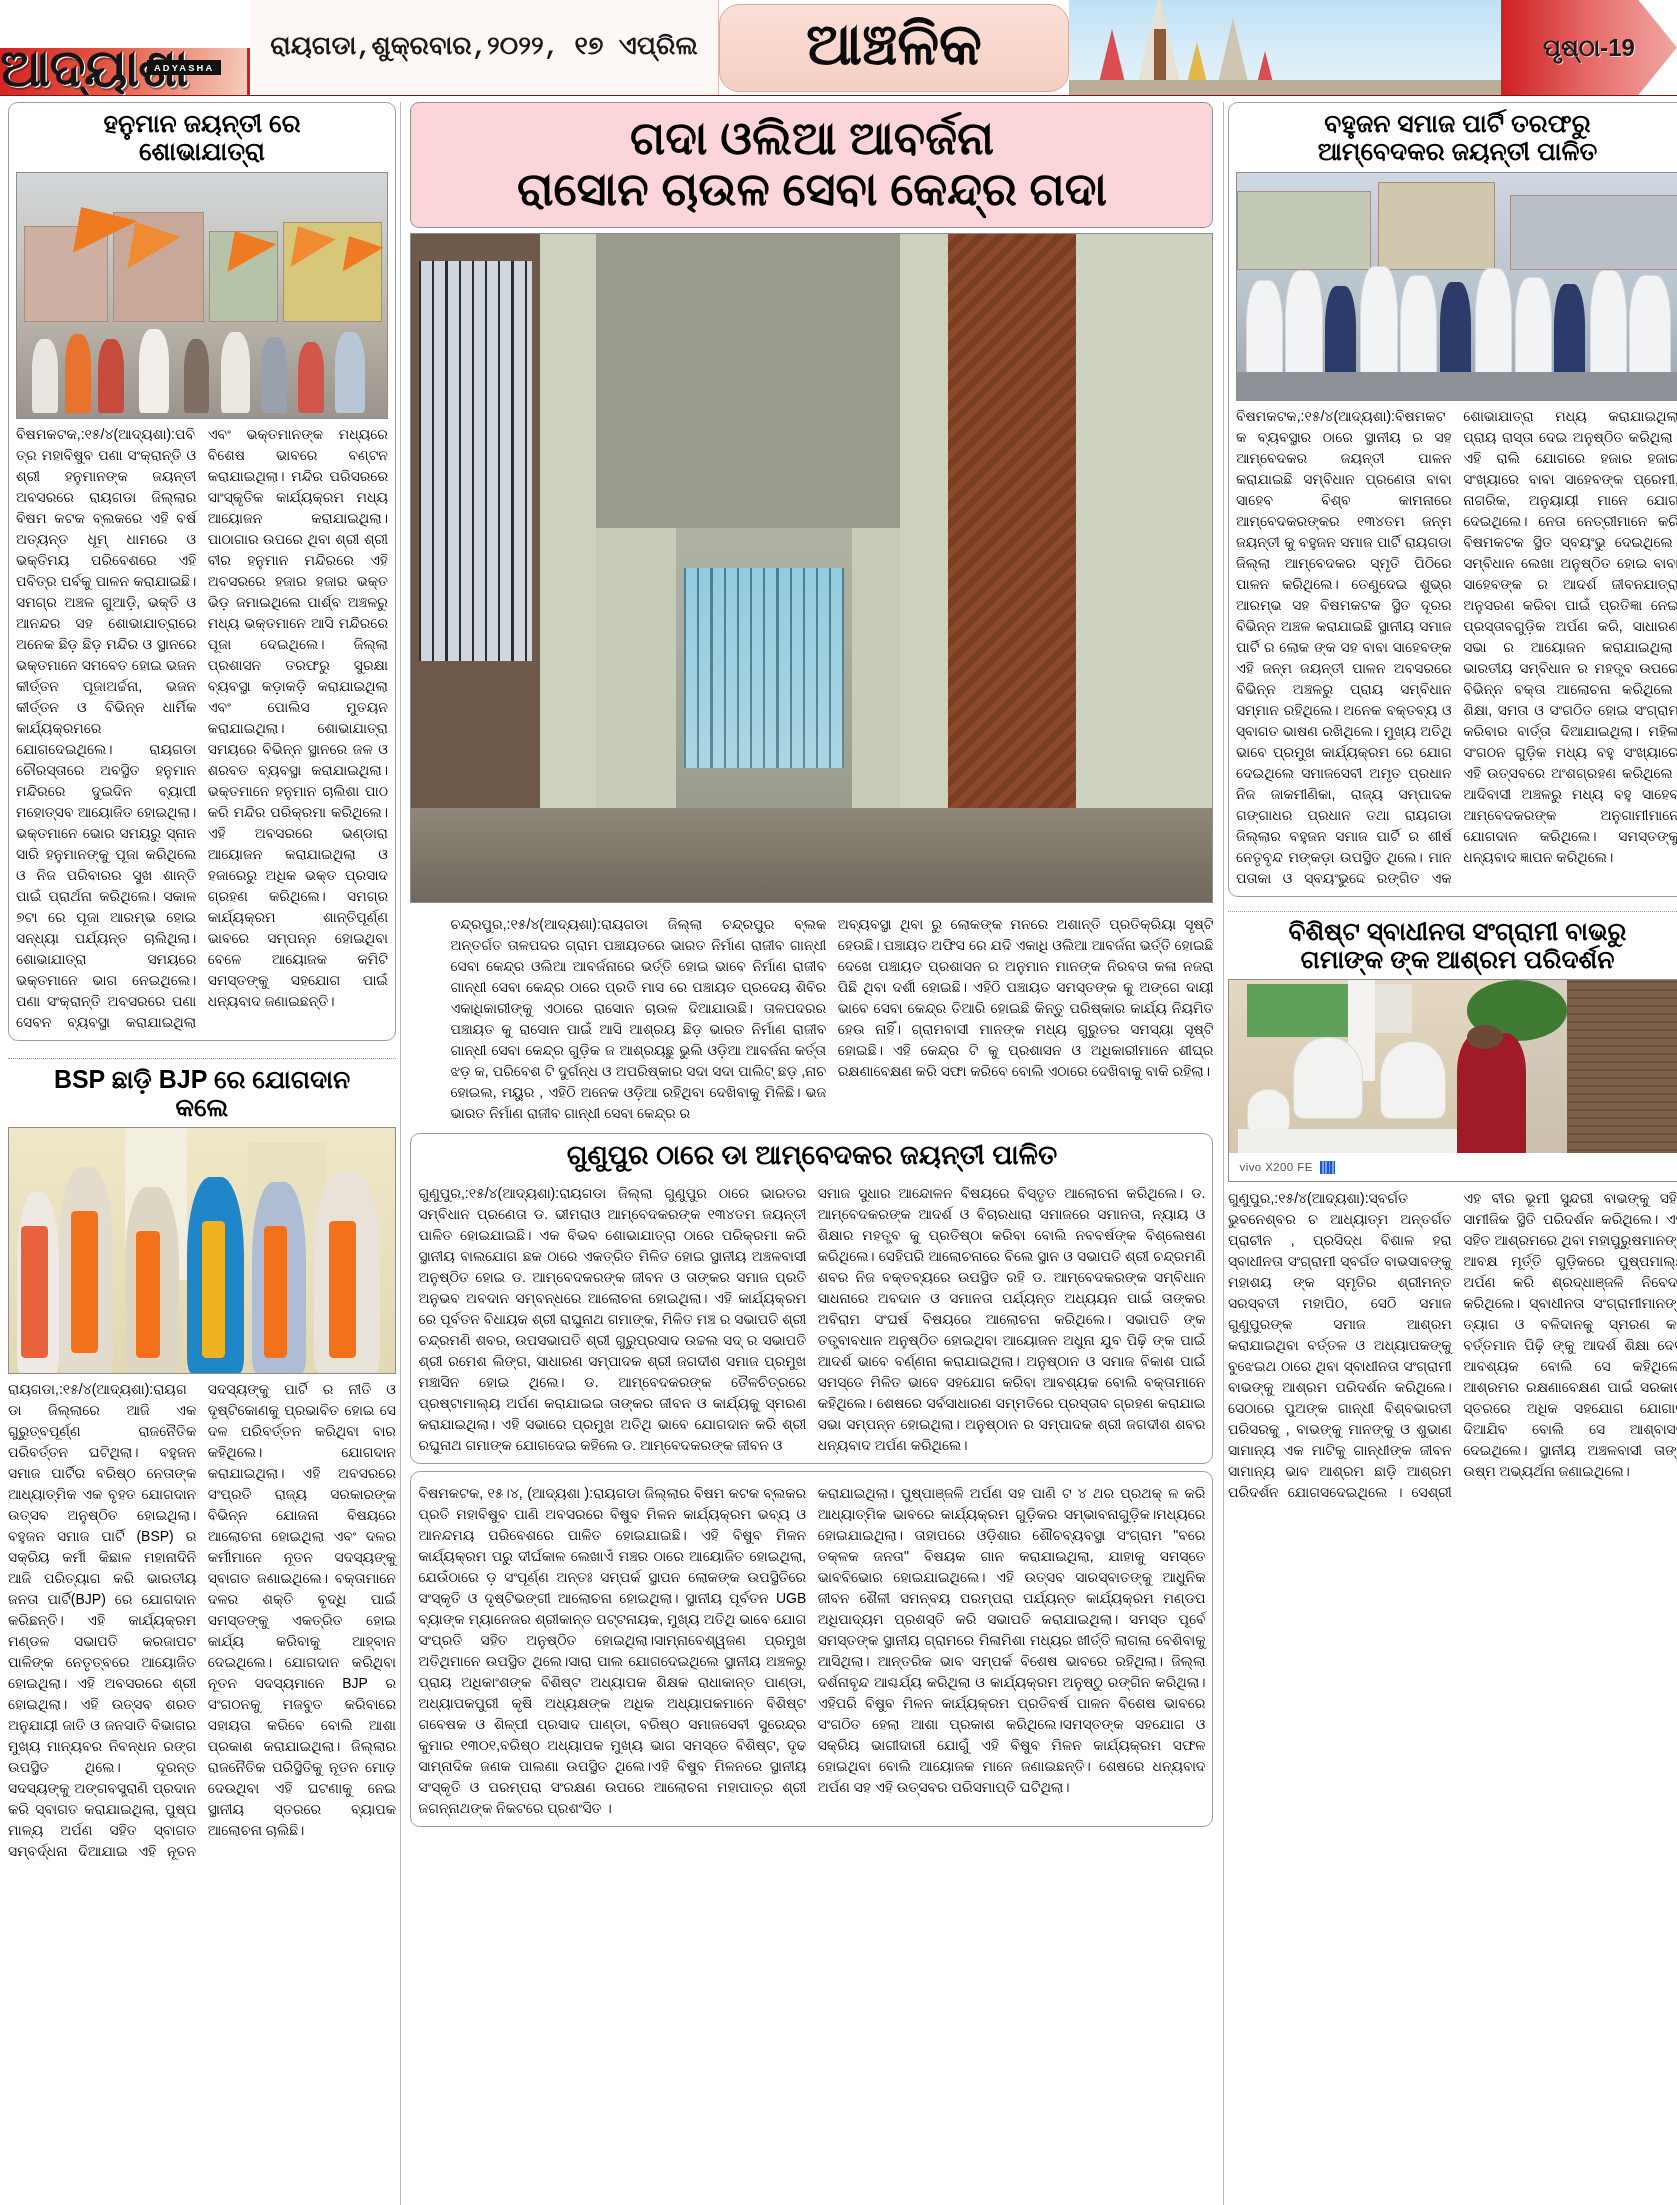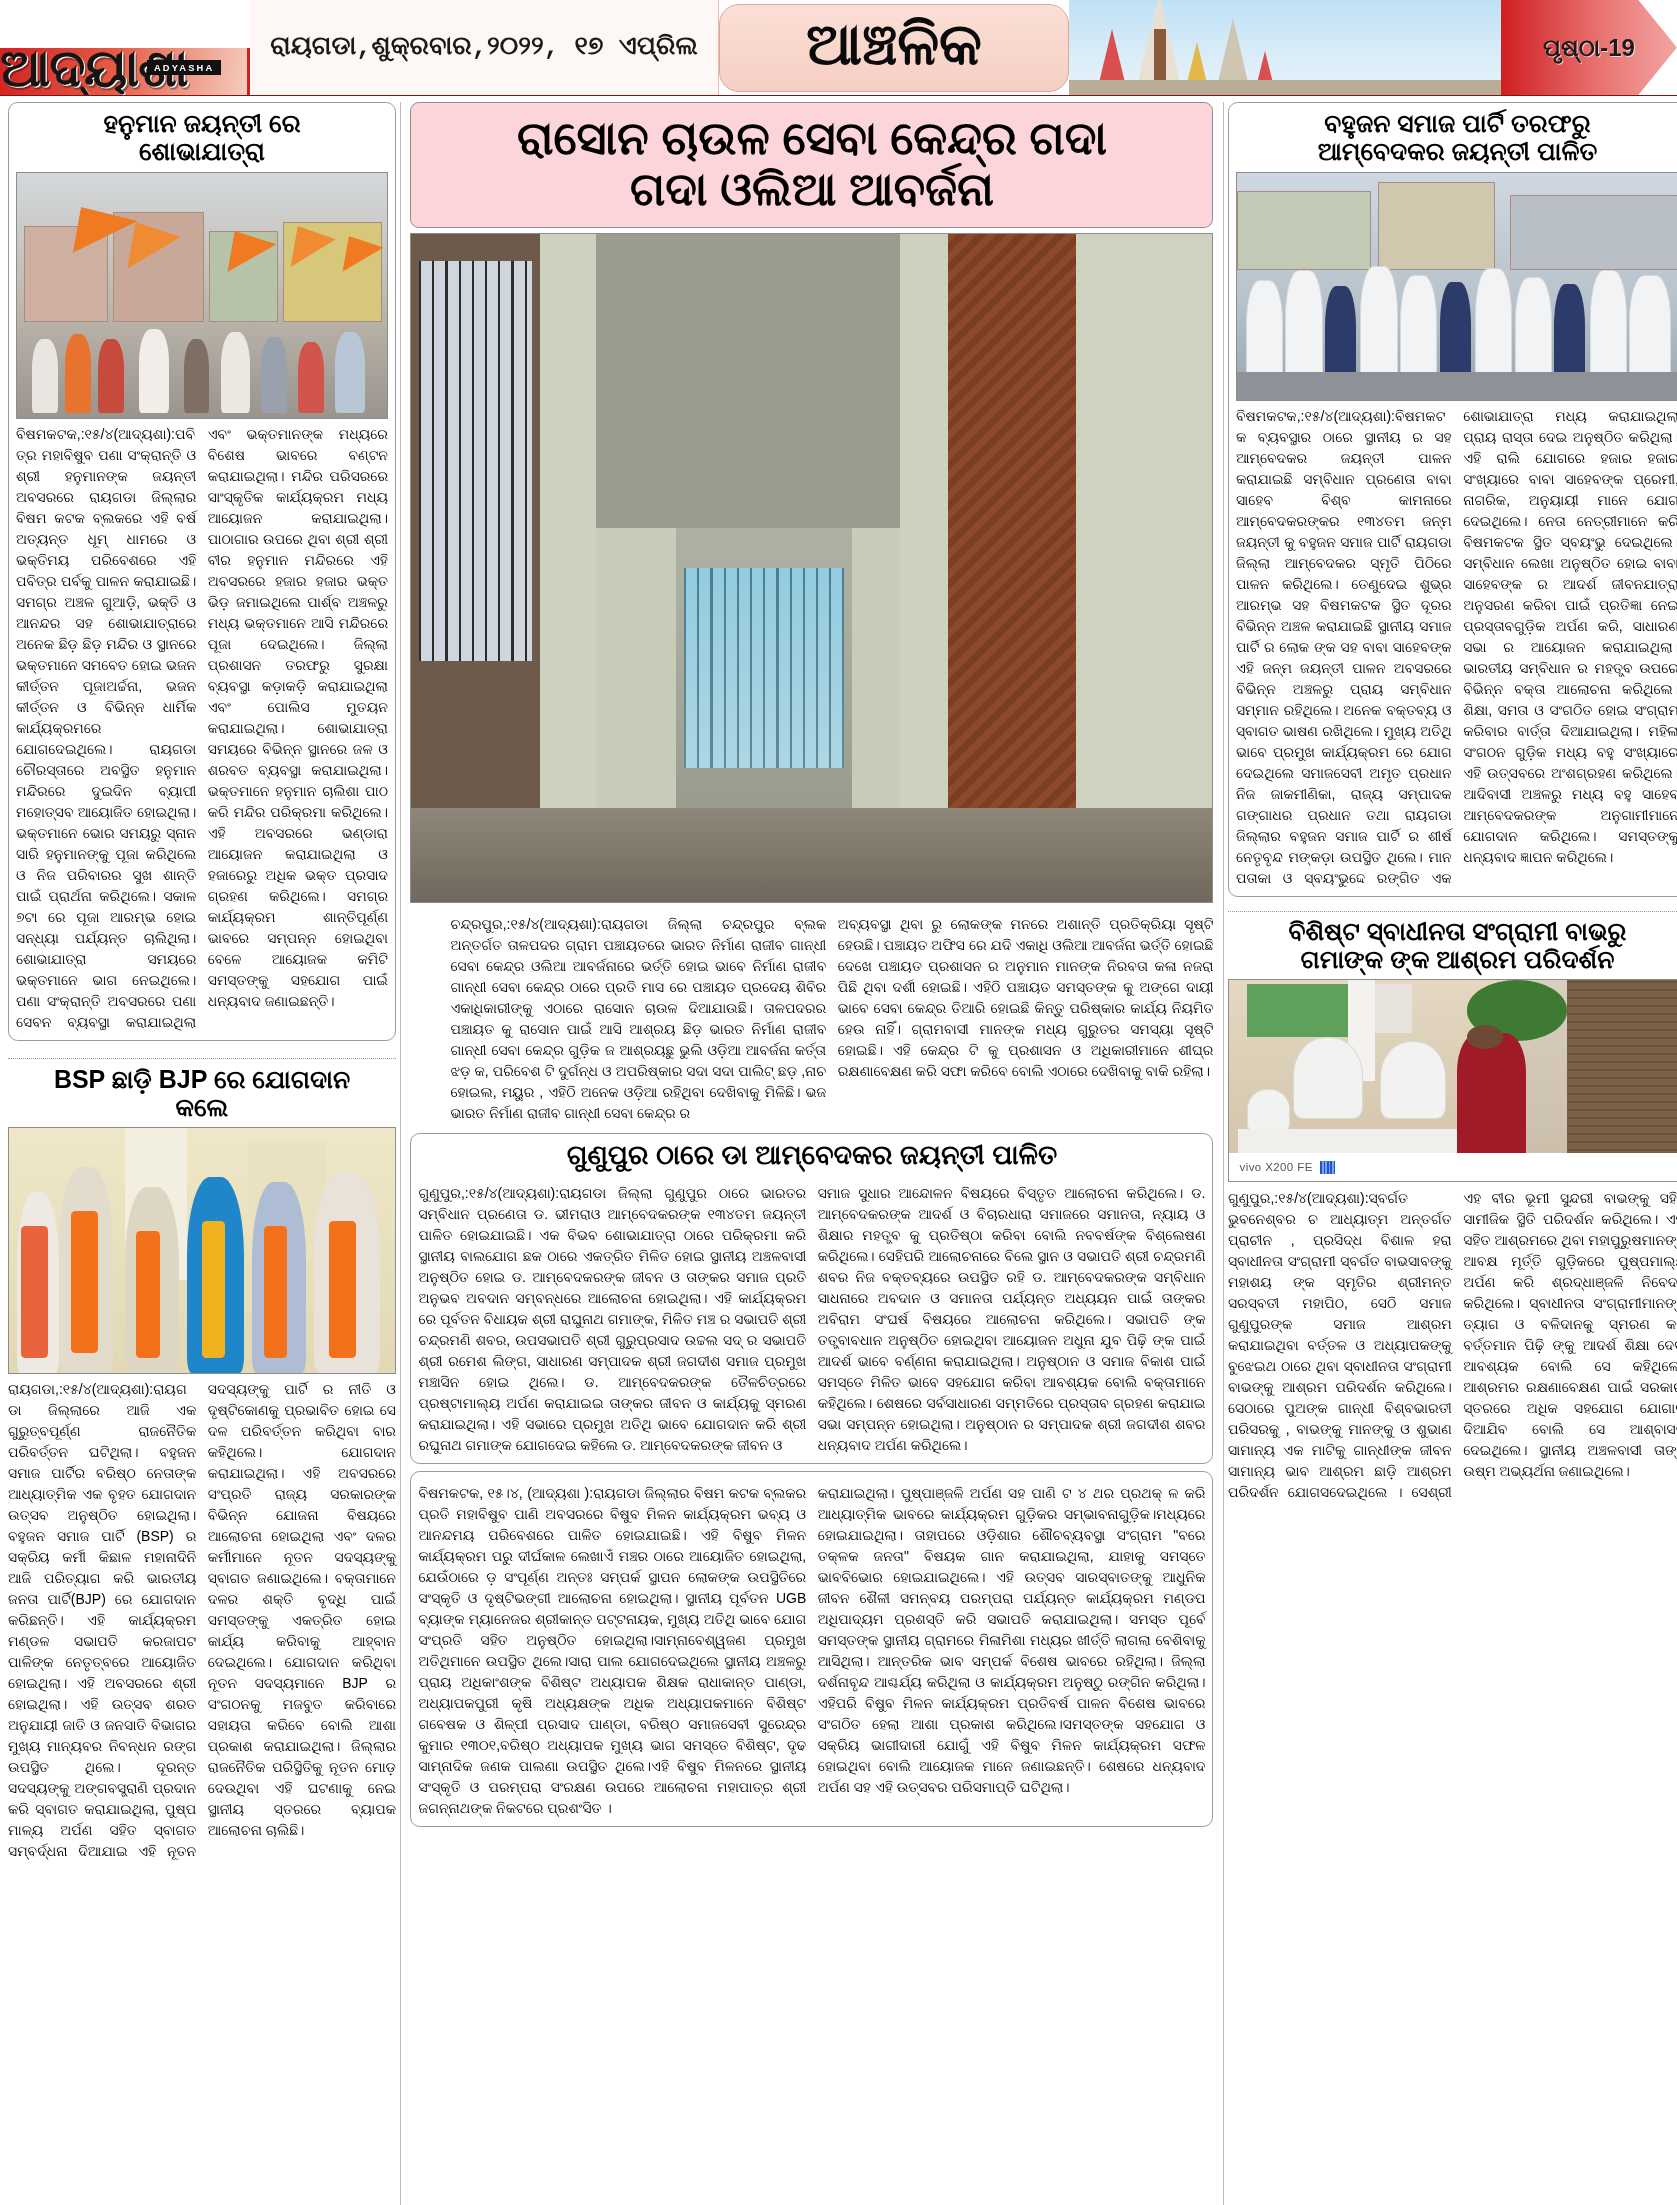--- a/index.html
+++ b/index.html
@@ -339,22 +339,22 @@
         <div class="body-text two">ରାୟଗଡା,:୧୫/୪(ଆଦ୍ୟଶା):ରାୟଗଡା ଜିଲ୍ଲାରେ ଆଜି ଏକ ଗୁରୁତ୍ବପୂର୍ଣ୍ଣ ରାଜନୈତିକ ପରିବର୍ତ୍ତନ ଘଟିଥିଲା। ବହୁଜନ ସମାଜ ପାର୍ଟିର ବରିଷ୍ଠ ନେତାଙ୍କ ଆଧ୍ୟାତ୍ମିକ ଏକ ବୃହତ ଯୋଗଦାନ ଉତ୍ସବ ଅନୁଷ୍ଠିତ ହୋଇଥିଲା। ବହୁଜନ ସମାଜ ପାର୍ଟି (BSP) ର ସକ୍ରିୟ କର୍ମୀ କିଛାଳ ମହାନାଦିନି ଆଜି ପରିତ୍ୟାଗ କରି ଭାରତୀୟ ଜନତା ପାର୍ଟି(BJP) ରେ ଯୋଗଦାନ କରିଛନ୍ତି। ଏହି କାର୍ଯ୍ୟକ୍ରମ ମଣ୍ଡଳ ସଭାପତି କରଜାପଟ ପାଳିଙ୍କ ନେତୃତ୍ବରେ ଆୟୋଜିତ ହୋଇଥିଲା। ଏହି ଅବସରରେ ଶ୍ରୀ ହୋଇଥିଲା। ଏହି ଉତ୍ସବ ଶରତ ଅନୁଯାୟୀ ଜାତି ଓ ଜନସାତି ବିଭାଗର ମୁଖ୍ୟ ମାନ୍ୟବର ନିବନ୍ଧନ ରଙ୍ଗ ଉପସ୍ଥିତ ଥିଲେ। ଦୂରନ୍ତ ସଦସ୍ୟଙ୍କୁ ଅଙ୍ଗବସ୍ତ୍ରାଣି ପ୍ରଦାନ କରି ସ୍ବାଗତ କରାଯାଇଥିଲା, ପୁଷ୍ପ ମାଳ୍ୟ ଅର୍ପଣ ସହିତ ସ୍ବାଗତ ସମ୍ବର୍ଦ୍ଧନା ଦିଆଯାଇ ଏହି ନୂତନ ସଦସ୍ୟଙ୍କୁ ପାର୍ଟି ର ନୀତି ଓ ଦୃଷ୍ଟିକୋଣକୁ ପ୍ରଭାବିତ ହୋଇ ସେ ଦଳ ପରିବର୍ତ୍ତନ କରିଥିବା ବାର କହିଥିଲେ। ଯୋଗଦାନ କରାଯାଇଥିଲା। ଏହି ଅବସରରେ ସଂପ୍ରତି ରାଜ୍ୟ ସରକାରଙ୍କ ବିଭିନ୍ନ ଯୋଜନା ବିଷୟରେ ଆଲୋଚନା ହୋଇଥିଲା ଏବଂ ଦଳର କର୍ମୀମାନେ ନୂତନ ସଦସ୍ୟଙ୍କୁ ସ୍ବାଗତ ଜଣାଇଥିଲେ। ବକ୍ତାମାନେ ଦଳର ଶକ୍ତି ବୃଦ୍ଧି ପାଇଁ ସମସ୍ତଙ୍କୁ ଏକତ୍ରିତ ହୋଇ କାର୍ଯ୍ୟ କରିବାକୁ ଆହ୍ବାନ ଦେଇଥିଲେ। ଯୋଗଦାନ କରିଥିବା ନୂତନ ସଦସ୍ୟମାନେ BJP ର ସଂଗଠନକୁ ମଜବୁତ କରିବାରେ ସହାୟତା କରିବେ ବୋଲି ଆଶା ପ୍ରକାଶ କରାଯାଇଥିଲା। ଜିଲ୍ଲାର ରାଜନୈତିକ ପରିସ୍ଥିତିକୁ ନୂତନ ମୋଡ଼ ଦେଉଥିବା ଏହି ଘଟଣାକୁ ନେଇ ସ୍ଥାନୀୟ ସ୍ତରରେ ବ୍ୟାପକ ଆଲୋଚନା ଚାଲିଛି।</div>
       </div>
 
     </div>
 
     <div class="vrule"></div>
 
     <div class="col col-mid">
 
       <div class="hl-pink">
+        <div class="hl hl-lg">ଗଦା ଓଲିଆ ଆବର୍ଜନା</div>
         <div class="hl hl-lg">ରାସୋନ ଚାଉଳ ସେବା କେନ୍ଦ୍ର ଗଦା</div>
-        <div class="hl hl-lg">ଗଦା ଓଲିଆ ଆବର୍ଜନା</div>
       </div>
 
       <div class="photo ph-ruin">
         <div class="wall" style="left:0;top:0;width:16%;height:100%;background:#6d5a4a;"></div>
         <div class="grill" style="left:1%;top:4%;width:14%;height:60%;"></div>
         <div class="wall" style="left:16%;top:0;width:7%;height:100%;background:#ccd2be;"></div>
         <div class="wall" style="left:23%;top:0;width:38%;height:44%;background:#9b9b90;"></div>
         <div class="wall" style="left:23%;top:44%;width:10%;height:56%;background:#c7ccb8;"></div>
         <div class="grill" style="left:34%;top:50%;width:20%;height:30%;"></div>
         <div style="position:absolute;left:34%;top:50%;width:20%;height:30%;background:linear-gradient(180deg,#63c2e0,#8fd6ea);opacity:.55;"></div>

